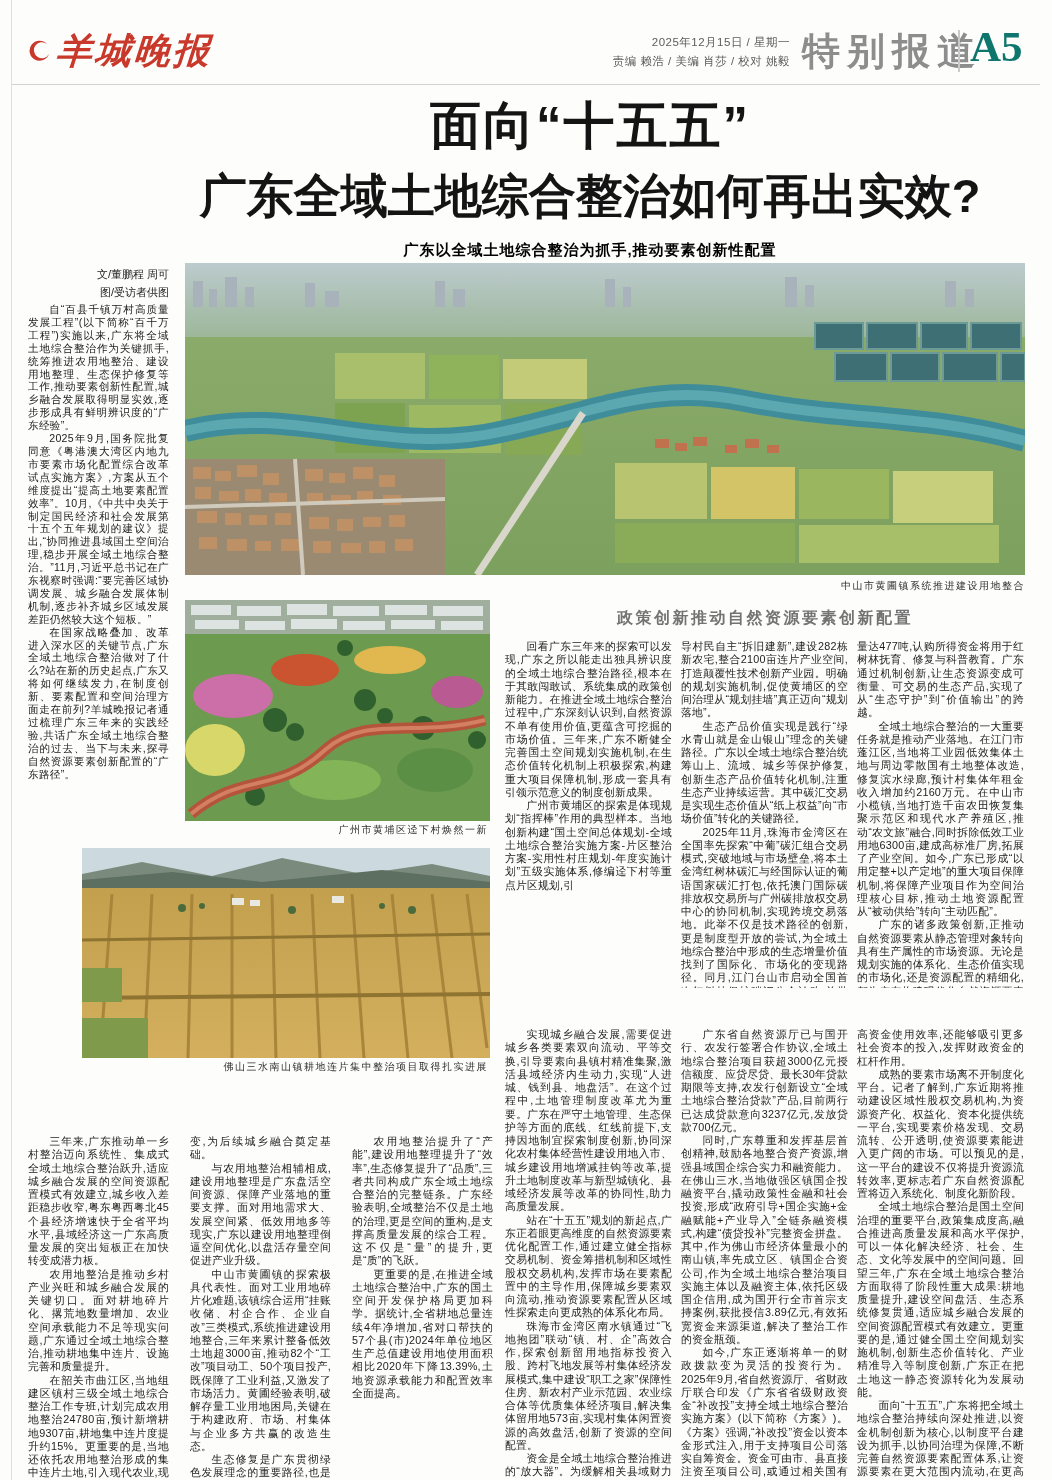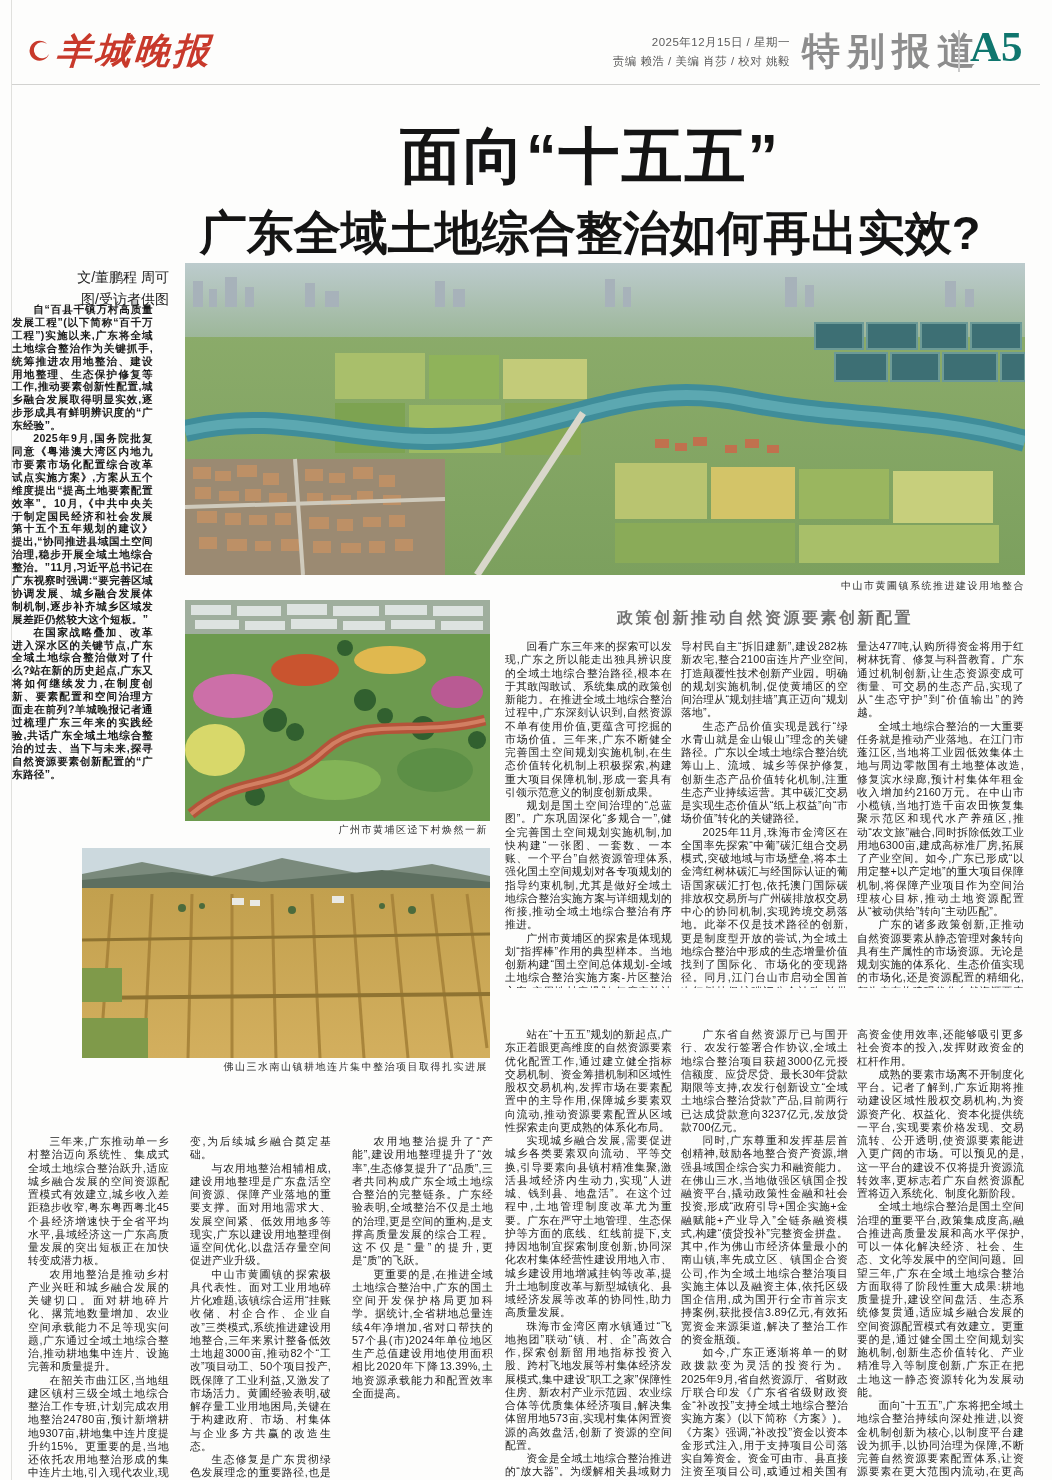--- a/index.html
+++ b/index.html
@@ -15,29 +15,29 @@
   .dateline{position:absolute;left:560px;top:33px;width:230px;text-align:right;
             font-size:11.5px;color:#5c5c5c;line-height:1.65;letter-spacing:0.5px;}
   .section-name{position:absolute;left:802px;top:26px;font-family:"Liberation Serif","DejaVu Serif",serif;
             font-weight:700;font-size:38px;color:#8d8d8d;letter-spacing:7px;}
   .mast-div{position:absolute;left:958px;top:30px;width:2px;height:42px;background:#c9c9c9;}
   .page-num{position:absolute;left:970px;top:22px;font-family:"Liberation Serif","DejaVu Serif",serif;
             font-weight:700;font-size:43px;color:#0f766e;}
 
   
   .headline{position:absolute;left:150px;top:92px;width:880px;text-align:center;color:#141414;}
-  .hl1{font-size:61px;font-weight:900;letter-spacing:2px;margin-top:24px;}
+  .hl1{font-size:51px;font-weight:900;letter-spacing:2px;}
   .hl2{font-size:47px;font-weight:900;letter-spacing:0px;margin-top:4px;}
   .hl-sub{font-size:15px;font-weight:700;margin-top:13px;letter-spacing:1px;color:#000000;}
 
   
   .byline{position:absolute;left:28px;top:266px;width:141px;text-align:right;
-          font-size:14px;line-height:1.6;color:#222;}
-  .intro{position:absolute;left:12px;top:303px;width:141px;height:492px;overflow:hidden;
-         font-size:10.6px;line-height:12.9px;text-align:justify;letter-spacing:0.3px;font-weight:bold;}
+          font-size:11px;line-height:1.6;color:#222;}
+  .intro{position:absolute;left:28px;top:303px;width:141px;height:492px;overflow:hidden;
+         font-size:10.6px;line-height:12.9px;text-align:justify;letter-spacing:0.3px;}
   .intro p,.col p{margin:0;text-indent:2em;}
   p.cont{text-indent:0;}
 
   
   .photo{position:absolute;display:block;}
   .caption{position:absolute;font-size:10px;color:#2e2e2e;letter-spacing:1.5px;text-align:right;}
 
   
   .sec-title{position:absolute;text-align:center;font-size:16px;font-weight:700;
              letter-spacing:2.5px;color:#737373;}
@@ -273,37 +273,36 @@
         <circle cx="210" cy="62" r="4"></circle>
       <circle cx="300" cy="58" r="3"></circle>
         <circle cx="330" cy="62" r="4"></circle>
     </g>
   </svg>
   <div class="caption" style="left:82px;top:1060px;width:406px;">佛山三水南山镇耕地连片集中整治项目取得扎实进展</div>
 
   <div class="sec-title" style="left:505px;top:608px;width:520px;">政策创新推动自然资源要素创新配置</div>
   <div class="col" style="left:505px;top:640px;height:348px;">
     <p>回看广东三年来的探索可以发现,广东之所以能走出独具辨识度的全域土地综合整治路径,根本在于其敢闯敢试、系统集成的政策创新能力。在推进全域土地综合整治过程中,广东深刻认识到,自然资源不单有使用价值,更蕴含可挖掘的市场价值。三年来,广东不断健全完善国土空间规划实施机制,在生态价值转化机制上积极探索,构建重大项目保障机制,形成一套具有引领示范意义的制度创新成果。</p>
-    <p>规划是国土空间治理的“总蓝图”。广东巩固深化“多规合一”,健全完善国土空间规划实施机制,加快构建“一张图、一套数、一本账、一个平台”自然资源管理体系,强化国土空间规划对各专项规划的指导约束机制,尤其是做好全域土地综合整治实施方案与详细规划的衔接,推动全域土地综合整治有序推进。</p>
     <p>广州市黄埔区的探索是体现规划“指挥棒”作用的典型样本。当地创新构建“国土空间总体规划-全域土地综合整治实施方案-片区整治方案-实用性村庄规划-年度实施计划”五级实施体系,修编迳下村等重点片区规划,引</p>
   </div>
   <div class="col" style="left:681px;top:640px;height:348px;">
     <p class="cont">导村民自主“拆旧建新”,建设282栋新农宅,整合2100亩连片产业空间,打造颠覆性技术创新产业园。明确的规划实施机制,促使黄埔区的空间治理从“规划挂墙”真正迈向“规划落地”。</p>
     <p>生态产品价值实现是践行“绿水青山就是金山银山”理念的关键路径。广东以全域土地综合整治统筹山上、流域、城乡等保护修复,创新生态产品价值转化机制,注重生态产业持续运营。其中碳汇交易是实现生态价值从“纸上权益”向“市场价值”转化的关键路径。</p>
     <p>2025年11月,珠海市金湾区在全国率先探索“中葡”碳汇组合交易模式,突破地域与市场壁垒,将本土金湾红树林碳汇与经国际认证的葡语国家碳汇打包,依托澳门国际碳排放权交易所与广州碳排放权交易中心的协同机制,实现跨境交易落地。此举不仅是技术路径的创新,更是制度型开放的尝试,为全域土地综合整治中形成的生态增量价值找到了国际化、市场化的变现路径。同月,江门台山市启动全国首次红树林保护碳汇公众认购,首批红树林保护碳汇以336元/吨价格公开发售,现场认购</p>
   </div>
   <div class="col" style="left:857px;top:640px;height:348px;">
     <p class="cont">量达477吨,认购所得资金将用于红树林抚育、修复与科普教育。广东通过机制创新,让生态资源变成可衡量、可交易的生态产品,实现了从“生态守护”到“价值输出”的跨越。</p>
     <p>全域土地综合整治的一大重要任务就是推动产业落地。在江门市蓬江区,当地将工业园低效集体土地与周边零散国有土地整体改造,修复滨水绿廊,预计村集体年租金收入增加约2160万元。在中山市小榄镇,当地打造千亩农田恢复集聚示范区和现代水产养殖区,推动“农文旅”融合,同时拆除低效工业用地6300亩,建成高标准厂房,拓展了产业空间。如今,广东已形成“以用定整+以产定地”的重大项目保障机制,将保障产业项目作为空间治理核心目标,推动土地资源配置从“被动供给”转向“主动匹配”。</p>
     <p>广东的诸多政策创新,正推动自然资源要素从静态管理对象转向具有生产属性的市场资源。无论是规划实施的体系化、生态价值实现的市场化,还是资源配置的精细化,都为广东构建现代化自然资源要素配置体系奠定了坚实基础。</p>
   </div>
 
   <div class="col" style="left:505px;top:1028px;height:452px;">
+    <p>实现城乡融合发展,需要促进城乡各类要素双向流动、平等交换,引导要素向县镇村精准集聚,激活县域经济内生动力,实现“人进城、钱到县、地盘活”。在这个过程中,土地管理制度改革尤为重要。广东在严守土地管理、生态保护等方面的底线、红线前提下,支持因地制宜探索制度创新,协同深化农村集体经营性建设用地入市、城乡建设用地增减挂钩等改革,提升土地制度改革与新型城镇化、县域经济发展等改革的协同性,助力高质量发展。</p>
     <p>站在“十五五”规划的新起点,广东正着眼更高维度的自然资源要素优化配置工作,通过建立健全指标交易机制、资金筹措机制和区域性股权交易机构,发挥市场在要素配置中的主导作用,保障城乡要素双向流动,推动资源要素配置从区域性探索走向更成熟的体系化布局。</p>
-    <p>实现城乡融合发展,需要促进城乡各类要素双向流动、平等交换,引导要素向县镇村精准集聚,激活县域经济内生动力,实现“人进城、钱到县、地盘活”。在这个过程中,土地管理制度改革尤为重要。广东在严守土地管理、生态保护等方面的底线、红线前提下,支持因地制宜探索制度创新,协同深化农村集体经营性建设用地入市、城乡建设用地增减挂钩等改革,提升土地制度改革与新型城镇化、县域经济发展等改革的协同性,助力高质量发展。</p>
     <p>珠海市金湾区南水镇通过“飞地抱团”联动“镇、村、企”高效合作,探索创新留用地指标投资入股、跨村飞地发展等村集体经济发展模式,集中建设“职工之家”保障性住房、新农村产业示范园、农业综合体等优质集体经济项目,解决集体留用地573亩,实现村集体闲置资源的高效盘活,创新了资源的空间配置。</p>
     <p>资金是全域土地综合整治推进的“放大器”。为缓解相关县域财力不足问题,广东搭建“财政引导+金融赋能”的多元投入机制,通过资产资源整合、财政资金“补改投”、统筹各类专项资金与政府债券等充实项目资本金,提升县域国企融资能力。</p>
   </div>
   <div class="col" style="left:681px;top:1028px;height:452px;">
     <p>广东省自然资源厅已与国开行、农发行签署合作协议,全域土地综合整治项目获超3000亿元授信额度、应贷尽贷、最长30年贷款期限等支持,农发行创新设立“全域土地综合整治贷款”产品,目前两行已达成贷款意向3237亿元,发放贷款700亿元。</p>
     <p>同时,广东尊重和发挥基层首创精神,鼓励各地整合资产资源,增强县域国企综合实力和融资能力。在佛山三水,当地做强区镇国企投融资平台,撬动政策性金融和社会投资,形成“政府引导+国企实施+金融赋能+产业导入”全链条融资模式,构建“债贷投补”完整资金拼盘。其中,作为佛山市经济体量最小的南山镇,率先成立区、镇国企合资公司,作为全域土地综合整治项目实施主体以及融资主体,依托区级国企信用,成为国开行全市首宗支持案例,获批授信3.89亿元,有效拓宽资金来源渠道,解决了整治工作的资金瓶颈。</p>
     <p>如今,广东正逐渐将单一的财政拨款变为灵活的投资行为。2025年9月,省自然资源厅、省财政厅联合印发《广东省省级财政资金“补改投”支持全域土地综合整治实施方案》(以下简称《方案》)。《方案》强调,“补改投”资金以资本金形式注入,用于支持项目公司落实自筹资金。资金可由市、县直接注资至项目公司,或通过相关国有企业间接注入。直接注资的可委托同级自然资源主管部门管理,通过国有企业注资的则由该企业负责资金管理,确保资金使用规范、高效和安全。这种创新的财政支持方式,不仅可以通过市场化运作方式提</p>
   </div>
   <div class="col" style="left:857px;top:1028px;height:452px;">
     <p class="cont">高资金使用效率,还能够吸引更多社会资本的投入,发挥财政资金的杠杆作用。</p>

